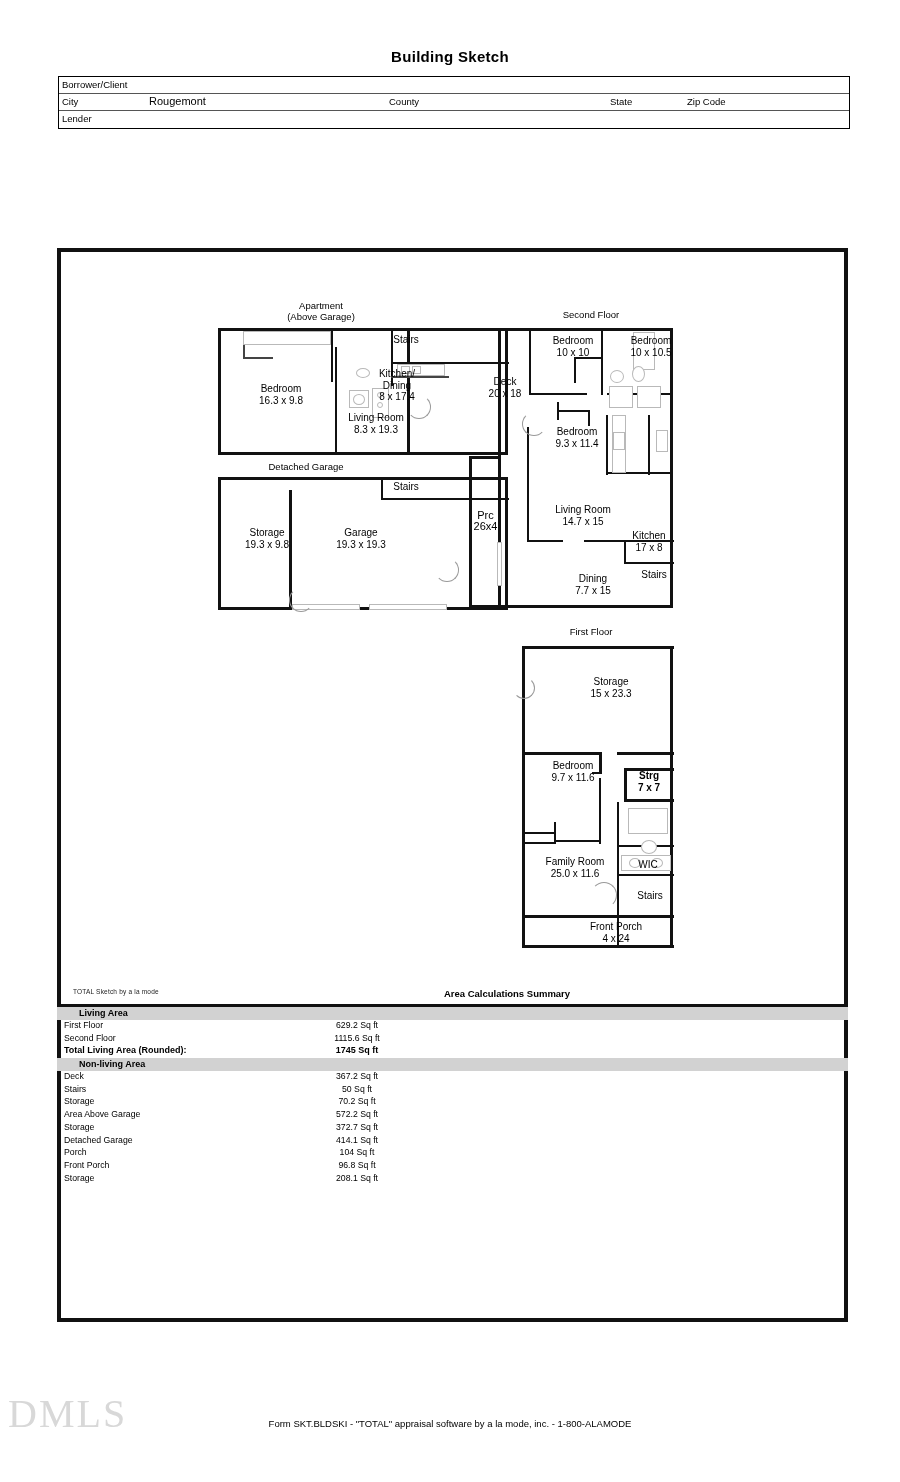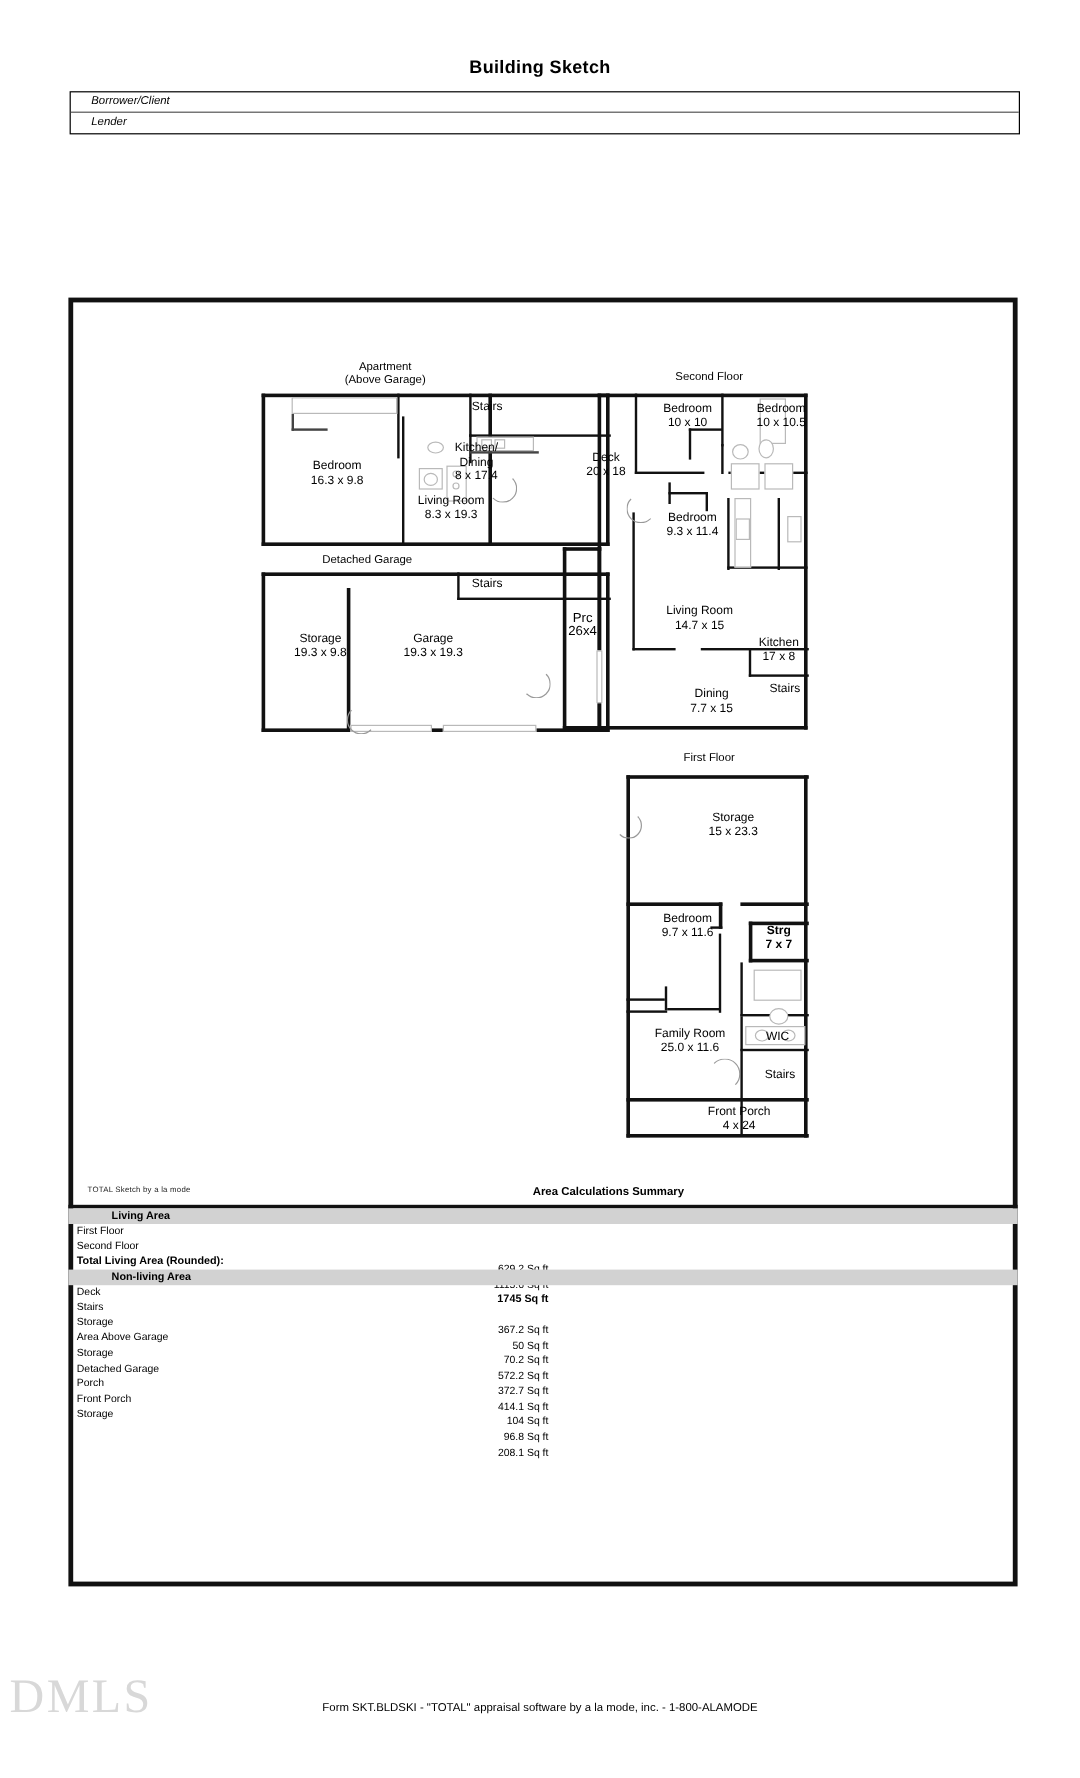--- a/index.html
+++ b/index.html
@@ -35,24 +35,23 @@
   }
   #header-table .hrow {
     position: relative;
     height: 17px;
     border-bottom: 1px solid #555;
     box-sizing: border-box;
   }
   #header-table .hrow:last-child { border-bottom: none; }
   .hlabel {
     position: absolute;
-    left: 17px; top: 2px;
+    left: 3px; top: 2px;
     font-size: 9.5px;
     white-space: nowrap;
-    font-style: italic;
   }
   .hvalue {
     position: absolute;
     top: 1px;
     font-size: 11px;
     white-space: nowrap;
   }
   .hlabel-mid { position: absolute; top: 2px; font-size: 9.5px; white-space: nowrap; }
 
   
@@ -120,28 +119,28 @@
     position: absolute;
     left: 0px; top: 23px; width: 791px;
   }
   .sec-head {
     position: relative;
     height: 13px;
     background: #d2d2d2;
     font-size: 9px;
     font-weight: bold;
   }
-  .sec-head span { position: absolute; left: 20px; top: 1px; padding-left: 16px; }
+  .sec-head span { position: absolute; left: 6px; top: 1px; padding-left: 16px; }
   .arow {
     position: relative;
     height: 12.7px;
     font-size: 8.7px;
   }
   .arow .a-name { position: absolute; left: 7px; top: 0px; }
-  .arow .a-val  { position: absolute; left: 200px; width: 200px; text-align: right; top: 0px; margin-top: 32px; }
+  .arow .a-val  { position: absolute; left: 200px; width: 200px; text-align: center; top: 0px; }
   .arow.bold { font-weight: bold; font-size: 9px; }
 
   
   #footer-note {
     left: 0; top: 1418px; width: 900px;
     text-align: center;
     font-size: 9.5px;
   }
   #dmls-logo {
     left: 8px; top: 1390px;
@@ -153,20 +152,27 @@
 </style>
 </head>
 <body>
 
 <div class="abs" id="doc-title">Building Sketch</div>
 
 <div class="abs" id="header-table">
   <div class="hrow">
     <span class="hlabel">Borrower/Client</span>
     <span class="hvalue" style="left:90px;"></span>
+  </div>
+  <div class="hrow">
+    <span class="hlabel">City</span>
+    <span class="hvalue" style="left:90px;">Rougemont</span>
+    <span class="hlabel-mid" style="left:330px;">County</span>
+    <span class="hlabel-mid" style="left:551px;">State</span>
+    <span class="hlabel-mid" style="left:628px;">Zip Code</span>
   </div>
   <div class="hrow">
     <span class="hlabel">Lender</span>
     <span class="hvalue" style="left:90px;"></span>
   </div>
 </div>
 
 <div class="abs" id="sketch-frame">
   <div class="abs" id="floorplan">
 

